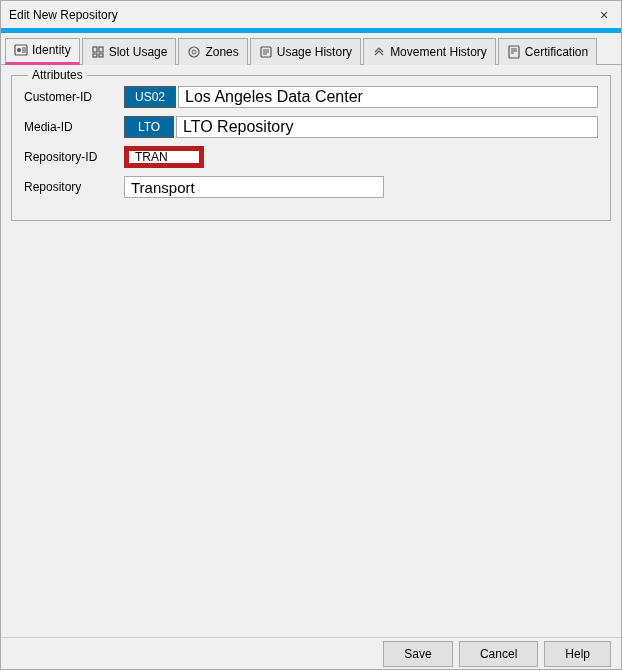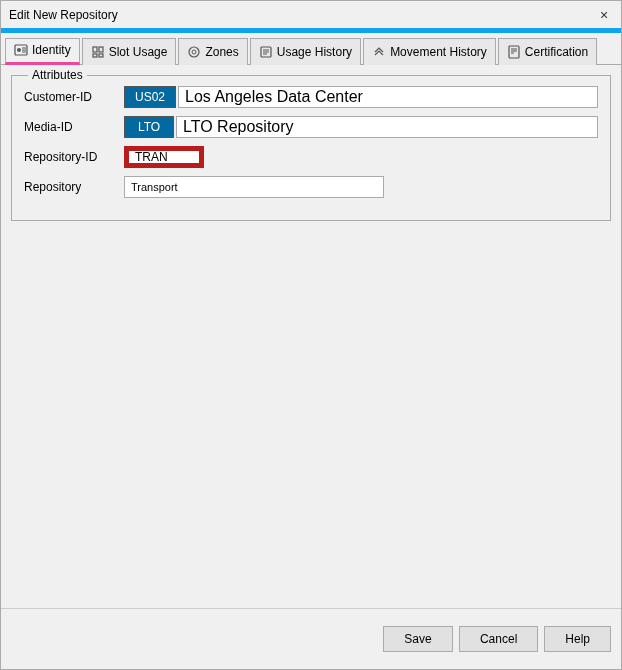--- a/index.html
+++ b/index.html
@@ -177,34 +177,34 @@
       height: 22px;
       font-size: 12px;
       width: 80px;
     }
 
     .text-input-long {
       background: white;
       border: 1px solid #aaa;
       padding: 2px 6px;
       height: 22px;
-      font-size: 11px;
+      font-size: 15px;
       width: 260px;
     }
 
     .bottom-bar {
       display: flex;
       justify-content: flex-end;
       align-items: center;
       padding: 8px 10px;
       gap: 6px;
       border-top: 1px solid #ccc;
       background: #f0f0f0;
       flex-shrink: 0;
-      height: 61px;
+      height: 32px;
     }
 
     .action-btn {
       background: #e1e1e1;
       border: 1px solid #aaa;
       padding: 4px 20px;
       font-size: 12px;
       cursor: pointer;
       min-width: 70px;
       height: 26px;

